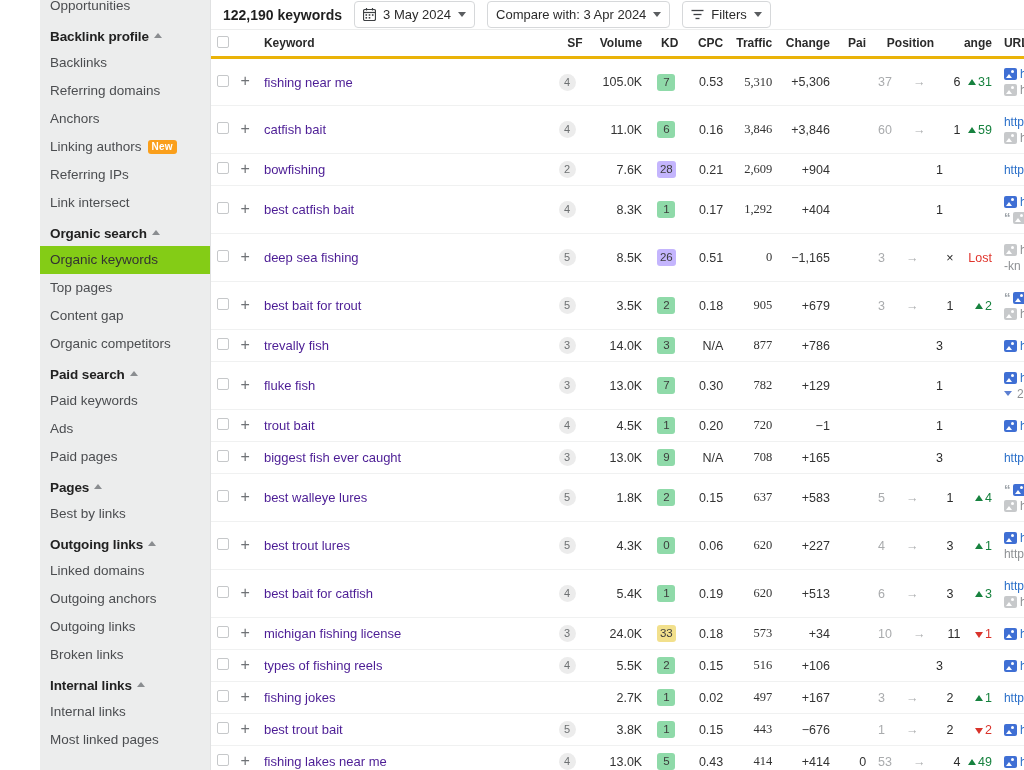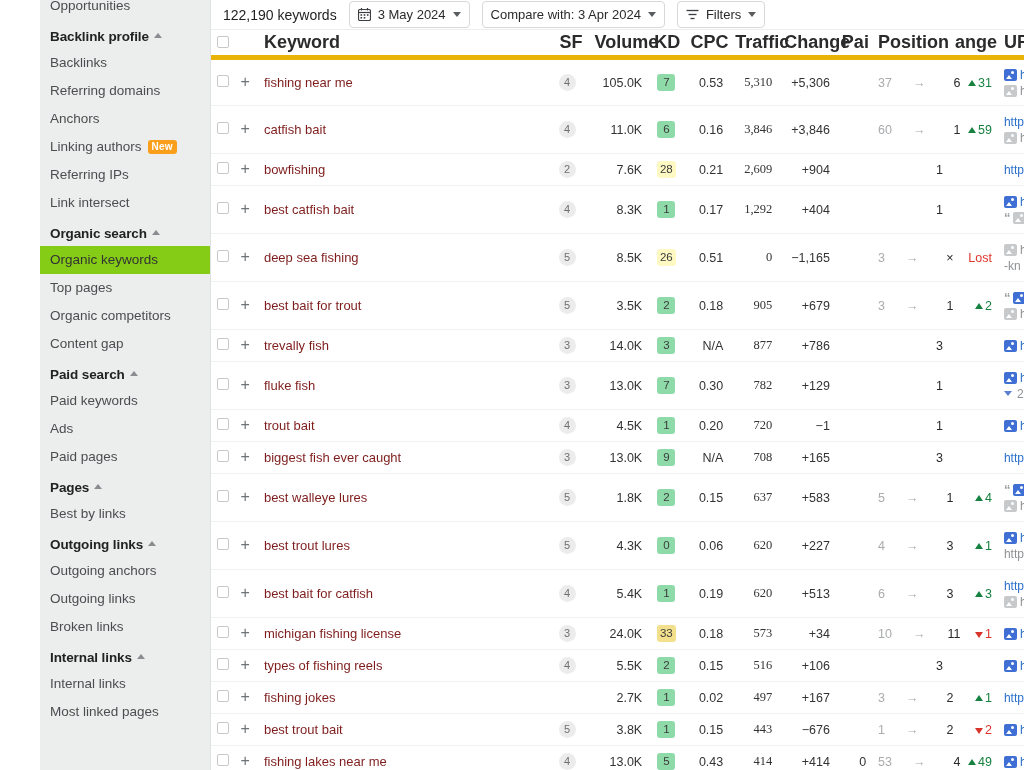--- a/index.html
+++ b/index.html
@@ -58,21 +58,21 @@
   
   .main {
     flex: 1 1 auto; height: 770px;
     background: #fff; position: relative; overflow: hidden;
   }
   .toolbar {
     display: flex; align-items: center; gap: 12px;
     padding: 0 0 0 12px;
     height: 29px;
   }
-  .kw-count { font-size: 14px; font-weight: normal; color: #1f1f1f; white-space: nowrap; }
+  .kw-count { font-size: 14px; font-weight: bold; color: #1f1f1f; white-space: nowrap; }
   .ctl {
     display: inline-flex; align-items: center; gap: 7px;
     border: 1px solid #d6d8da; border-radius: 4px;
     background: #fff;
     height: 27px; padding: 0 8px;
     font-size: 13px; color: #2b2b2b;
     white-space: nowrap;
   }
   .cal-icon { display:inline-block; width: 13px; height: 13px; position: relative; }
   .cal-icon svg { display:block; }
@@ -81,23 +81,23 @@
     border-left: 4px solid transparent;
     border-right: 4px solid transparent;
     border-top: 5px solid #5a5d60;
     display: inline-block;
   }
   .filter-icon svg { display:block; }
 
   
   .tbl { width: 100%; border-collapse: collapse; table-layout: fixed; font-size: 12.5px; }
   .tbl thead th {
-    font-size: 18px; font-weight: bold; color: #2b2b2b;
+    font-size: 12px; font-weight: bold; color: #2b2b2b;
     border-top: 1px solid #eceded;
-    border-bottom: 5px solid #eab308;
+    border-bottom: 3px solid #eab308;
     height: 28px; vertical-align: middle;
     padding: 0 6px; text-align: right; white-space: nowrap;
   }
   .tbl thead th.left { text-align: left; }
   .tbl thead th.ctr  { text-align: center; }
   .tbl tbody td {
     border-bottom: 1px solid #f0f1f1;
     padding: 0 6px; vertical-align: middle;
     color: #333; text-align: right; white-space: nowrap;
   }
@@ -122,33 +122,33 @@
   col.c-url { width: 60px; }
 
   .chk {
     width: 12px; height: 12px; border: 1px solid #c6c8ca;
     border-radius: 2px; background: #fff; display: inline-block;
   }
   .plus {
     color: #6f7276; font-size: 16px; line-height: 12px;
     display: inline-block; font-weight: 300;
   }
-  .kwlink { color: #7f1d1d; font-size: 13px; text-decoration: none; }
+  .kwlink { color: #4c1d95; font-size: 13px; text-decoration: none; }
   .sf-pill {
     display: inline-block; width: 17px; height: 17px; line-height: 17px;
     border-radius: 50%; background: #ececec; color: #6d7072;
     font-size: 11px; text-align: center;
   }
   .kd-chip {
     display: inline-block; min-width: 18px; height: 17px; line-height: 17px;
     border-radius: 3px; font-size: 11.5px; color: #3c3c3c; padding: 0 3px;
     text-align: center;
   }
   .kd-green { background: #8fdaa9; }
-  .kd-olive { background: #fef9c3; }
+  .kd-olive { background: #c4b5fd; }
   .kd-yellow{ background: #f2e08c; }
   .na { color: #b3b5b7; }
   .zero { color: #c4c6c8; }
   .pos { color: #1a9c52; }
   .neg { color: #e0342c; }
   .vol { color: #3c3f42; }
   .cpc { color: #3c3f42; }
   .tra { color: #3c3f42; font-family: Liberation Serif, serif; }
 
   .posbox { display: inline-flex; align-items: center; justify-content: space-between; gap: 21px; white-space: nowrap; }
@@ -245,24 +245,24 @@
           <span>Organic search</span>
           <span class="caret-up"></span>
         </div>
         <div class="sb-item active">
           <span>Organic keywords</span>
         </div>
         <div class="sb-item">
           <span>Top pages</span>
         </div>
         <div class="sb-item">
+          <span>Content gap</span>
+        </div>
+        <div class="sb-item">
           <span>Organic competitors</span>
-        </div>
-        <div class="sb-item">
-          <span>Content gap</span>
         </div>
         <div class="sb-group-title">
           <span>Paid search</span>
           <span class="caret-up"></span>
         </div>
         <div class="sb-item">
           <span>Paid keywords</span>
         </div>
         <div class="sb-item">
           <span>Ads</span>
@@ -273,20 +273,23 @@
         <div class="sb-group-title">
           <span>Pages</span>
           <span class="caret-up"></span>
         </div>
         <div class="sb-item">
           <span>Best by links</span>
         </div>
         <div class="sb-group-title">
           <span>Outgoing links</span>
           <span class="caret-up"></span>
+        </div>
+        <div class="sb-item">
+          <span>Linked domains</span>
         </div>
         <div class="sb-item">
           <span>Outgoing anchors</span>
         </div>
         <div class="sb-item">
           <span>Outgoing links</span>
         </div>
         <div class="sb-item">
           <span>Broken links</span>
         </div>

